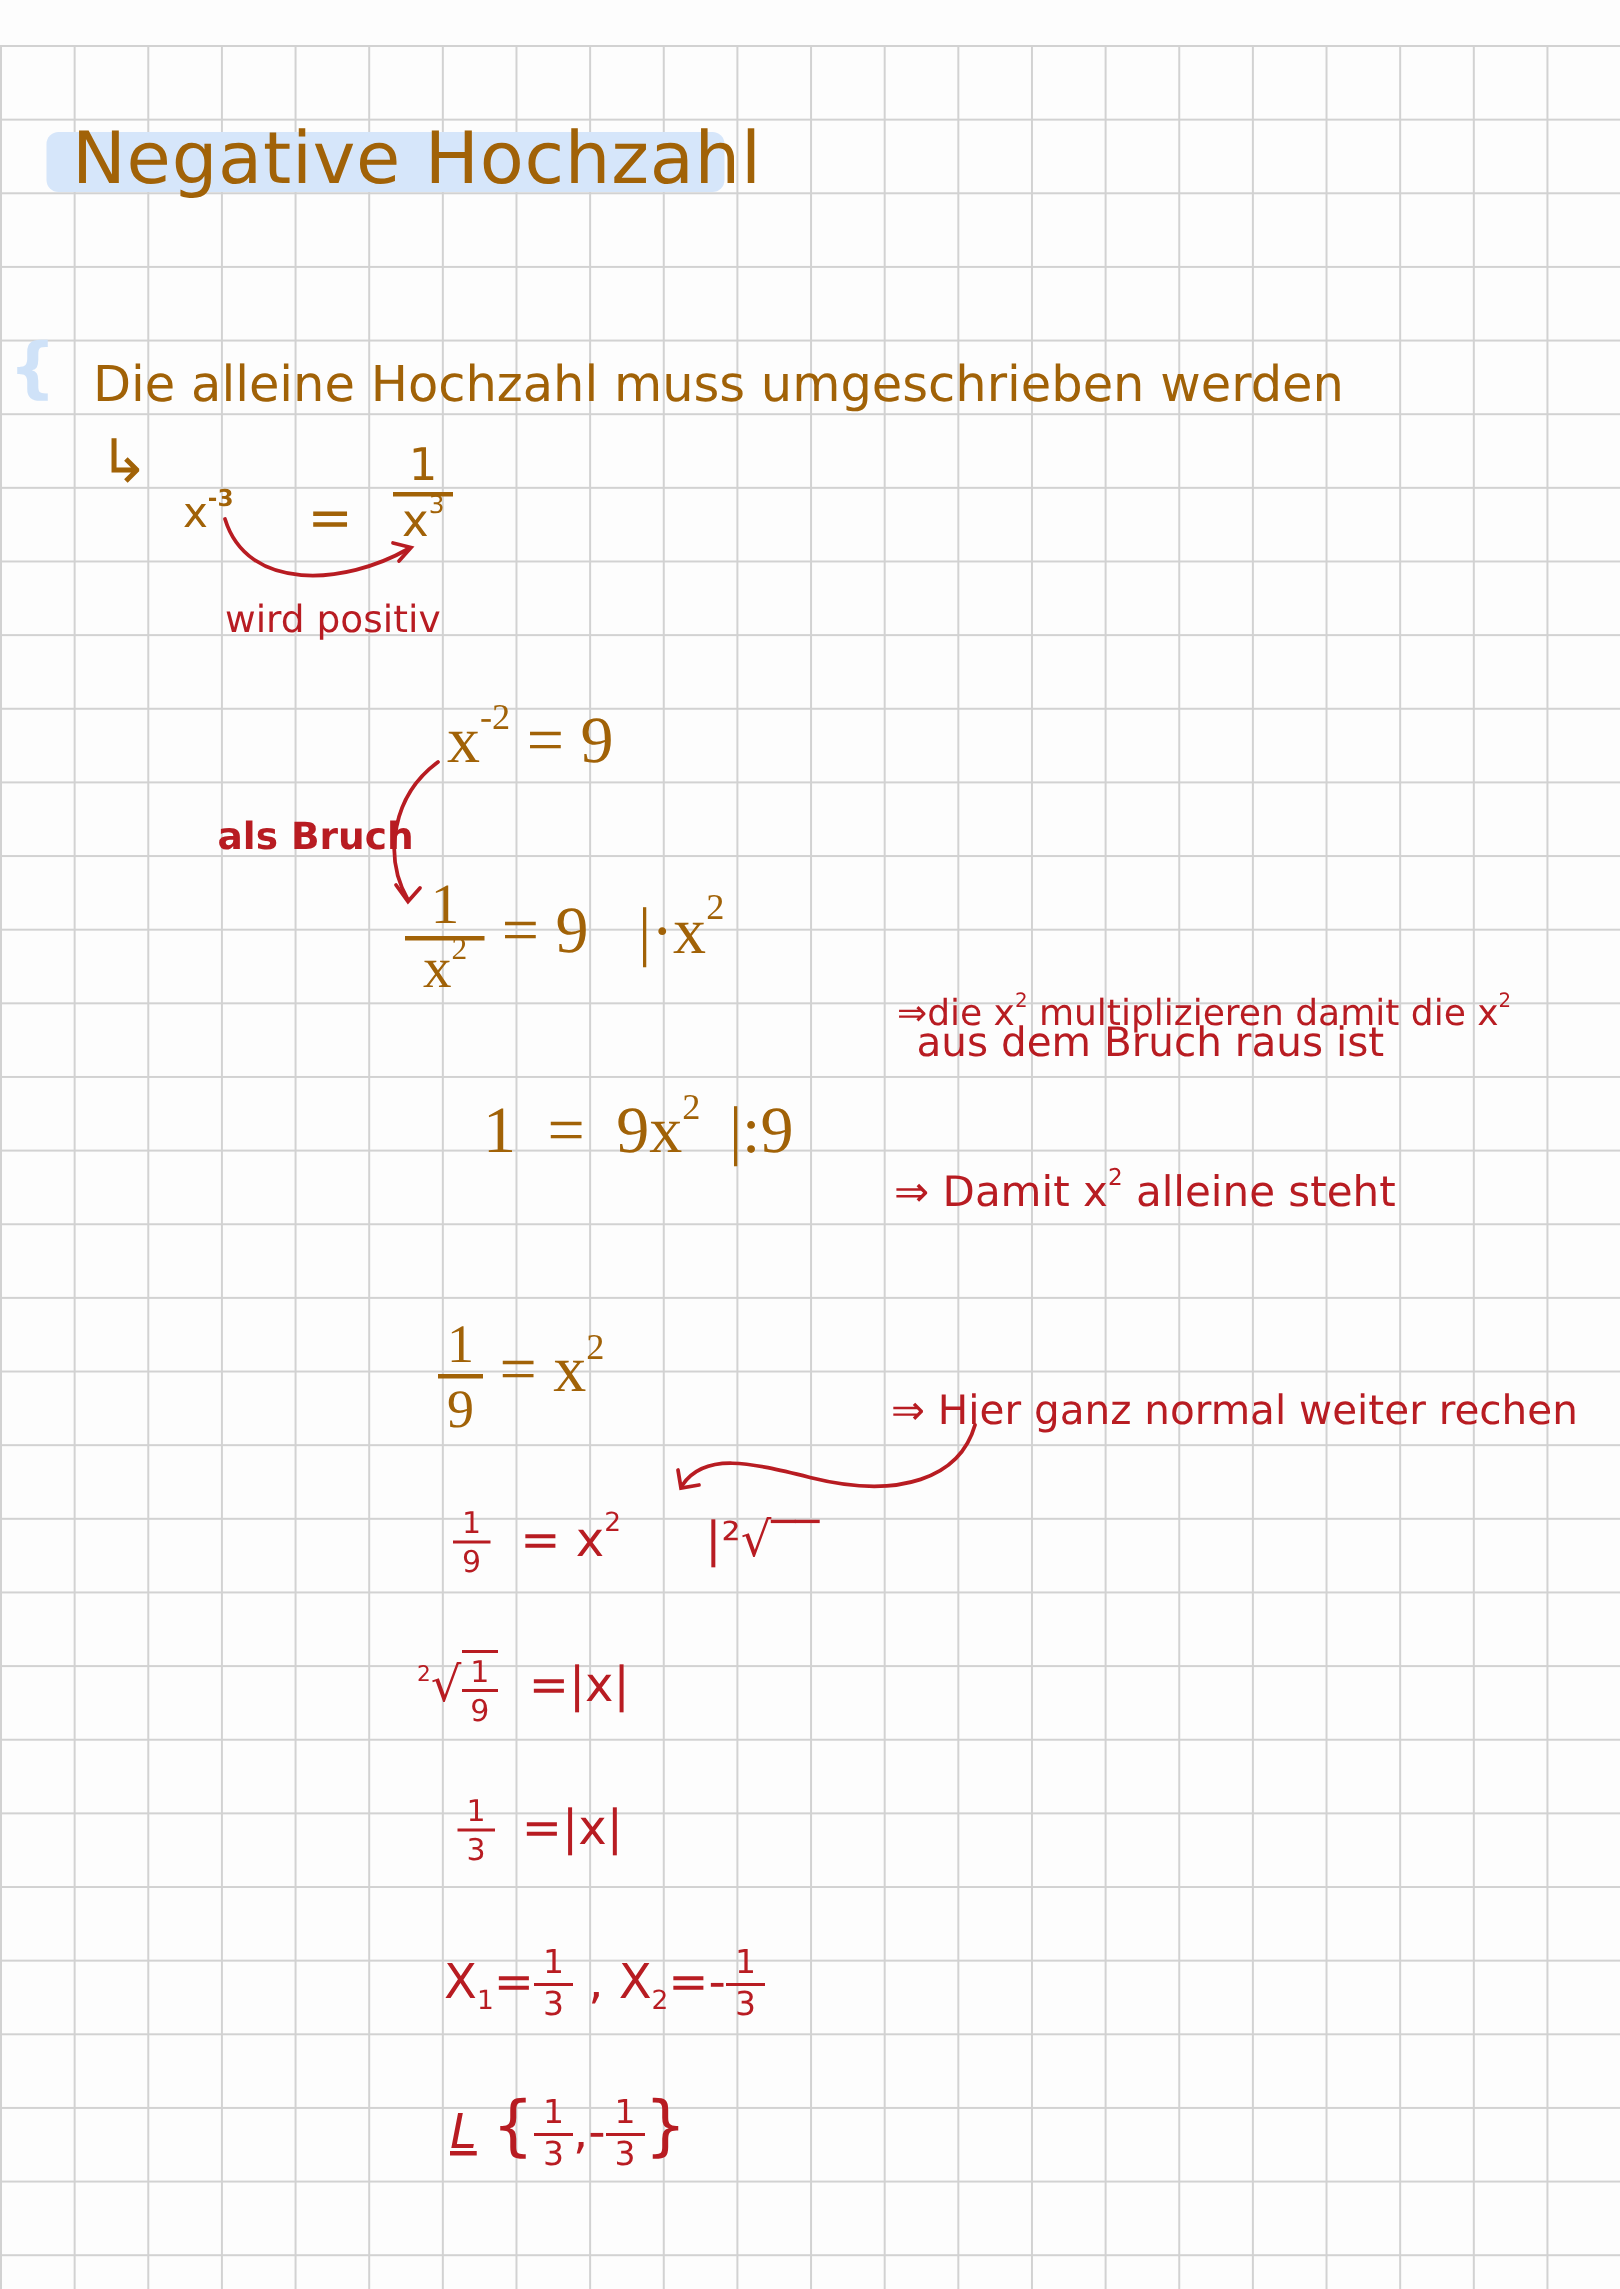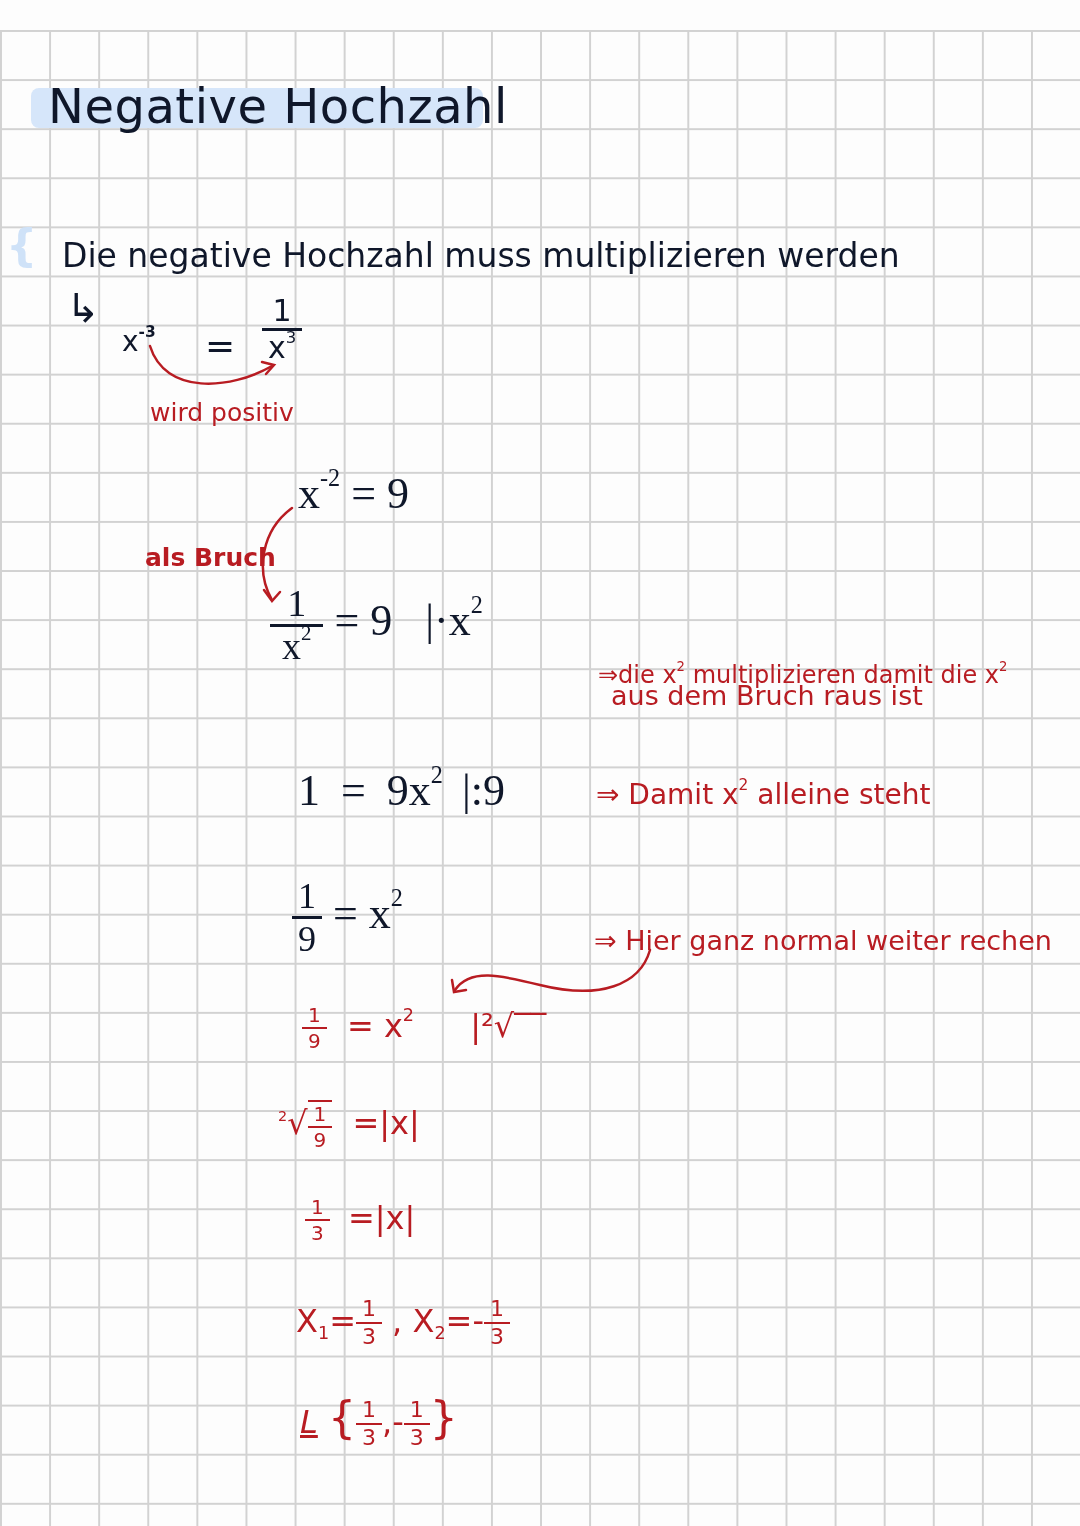--- a/index.html
+++ b/index.html
@@ -8,21 +8,21 @@
     background-color: #fdfdfd;
     background-image:
       linear-gradient(to right, #d2d2d2 1.5px, transparent 1.5px),
       linear-gradient(to bottom, #d2d2d2 1.5px, transparent 1.5px);
     background-size: 49.1px 49.1px;
     background-position: 0px 30px;
     font-family: "DejaVu Sans", sans-serif;
   }
   .topstrip { position:absolute; left:0; top:0; width:1080px; height:30px; background:#fdfdfd; }
   .abs { position: absolute; white-space: nowrap; }
-  .ink { color: #0f172a; }
+  .ink { color: #a16207; }
   .red { color: #b81c22; }
   .title-hl { position:absolute; left:31px; top:88px; width:452px; height:40px; background:#d6e6fa; border-radius:8px; }
   .title { left:48px; top:78px; font-size:48px; letter-spacing:0.5px; }
   .brace { left:6px; top:220px; font-size:44px; color:#cfe2f8; font-weight:bold; }
   .intro { left:62px; top:236px; font-size:33px; }
   .frac { display:inline-flex; flex-direction:column; align-items:center; vertical-align:middle; line-height:1; }
   .frac .num { padding:0 6px 2px; }
   .frac .den { border-top:3px solid currentColor; padding:2px 6px 0; }
   .frac.red .den { border-top-width:2px; }
   sup { font-size:55%; vertical-align: 0.9em; line-height:0; }
@@ -35,21 +35,21 @@
 </head>
 <body>
 
 <div class="topstrip"></div>
 
 <div class="title-hl"></div>
 <div class="abs ink title">Negative Hochzahl</div>
 
 <div class="abs brace">{</div>
 
-<div class="abs ink intro">Die negative Hochzahl muss multiplizieren werden</div>
+<div class="abs ink intro">Die alleine Hochzahl muss umgeschrieben werden</div>
 
 <div class="abs ink" style="left:66px; top:285px; font-size:40px;">↳</div>
 <div class="abs ink" style="left:122px; top:325px; font-size:28px;">
   <span>x</span><sup style="font-weight:bold;">-3</sup>
 </div>
 <div class="abs ink" style="left:205px; top:325px; font-size:36px;">=</div>
 <div class="abs ink" style="left:262px; top:296px; font-size:30px;">
   <span class="frac">
     <span class="num">1</span>
     <span class="den"><span>x</span><sup>3</sup></span>
@@ -70,21 +70,21 @@
   </span>
   <span>= 9</span>
   <span style="margin-left:22px;">|·x</span><sup>2</sup>
 </div>
 
 <div class="abs red" style="left:598px; top:632px; font-size:24px;margin-top:29px;">
   <span>⇒die x</span><sup>2</sup><span> multiplizieren damit die x</span><sup>2</sup>
 </div>
 <div class="abs red" style="left:611px; top:680px; font-size:27px;">aus dem Bruch raus ist</div>
 
-<div class="abs ink eq" style="left:298px; top:765px;">
+<div class="abs ink eq" style="left:298px; top:728px;padding-left:24px;">
   <span>1</span>
   <span style="margin:0 10px;">=</span>
   <span>9x</span><sup>2</sup>
   <span style="margin-left:8px;">|:9</span>
 </div>
 <div class="abs red" style="left:596px; top:778px; font-size:28px;text-align:right;">
   <span>⇒ Damit x</span><sup>2</sup><span> alleine steht</span>
 </div>
 
 <div class="abs ink eq" style="left:292px; top:878px;">

